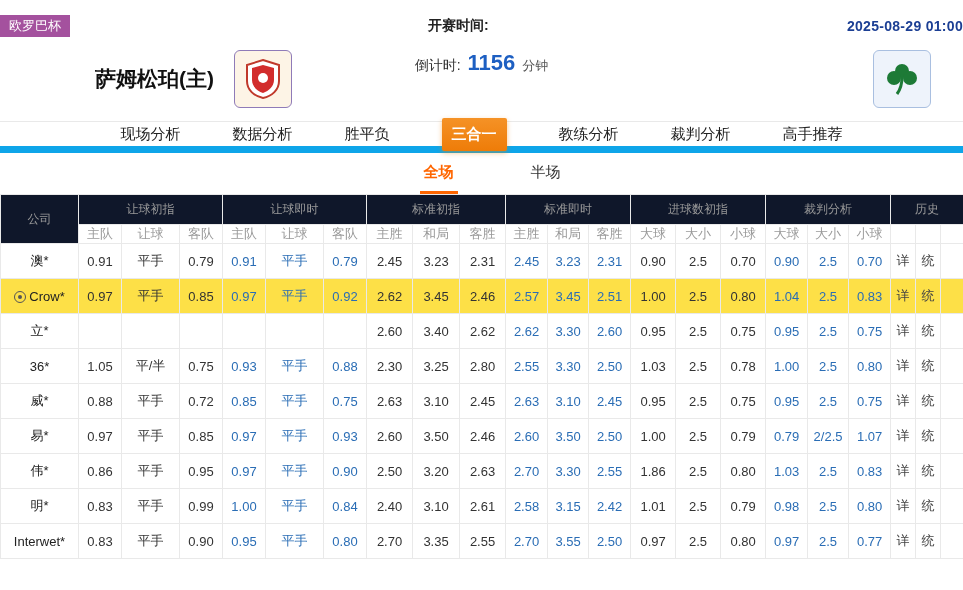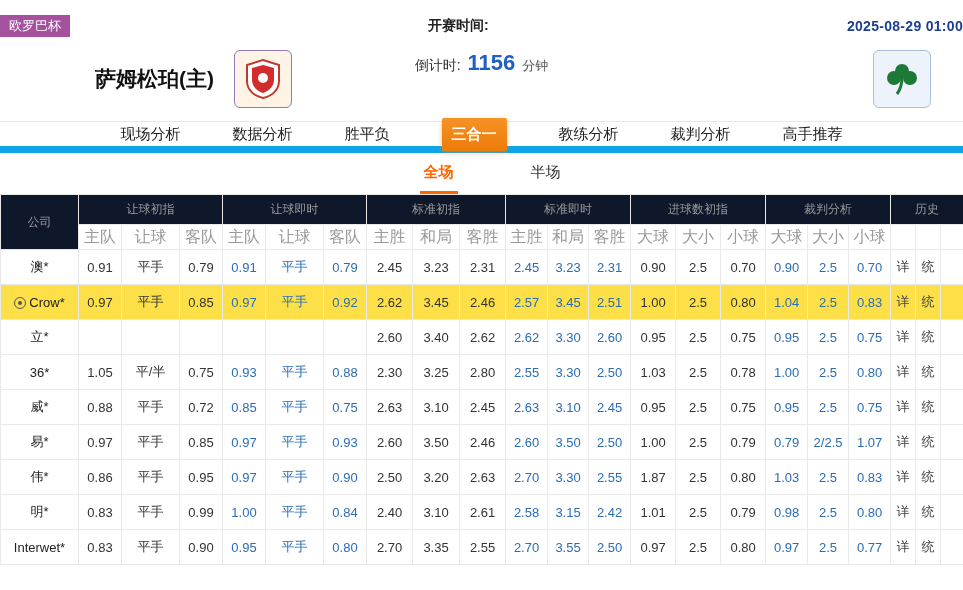--- a/index.html
+++ b/index.html
@@ -34,21 +34,21 @@
   
   .period-bar { display:flex; justify-content:center; gap:48px; height:41px; align-items:flex-end; }
   .period-tab { font-size:15px; color:#333; padding:8px 4px 9px; cursor:pointer; border-bottom:3px solid transparent;margin-left:21px; }
   .period-tab.active { color:#f60; border-bottom-color:#f60; font-weight:bold; }
 
   
   table { width:963px; border-collapse:collapse; table-layout:fixed; }
   th,td { border:1px solid #e9e9e9; text-align:center; font-weight:normal;
     overflow:hidden; white-space:nowrap; }
   thead tr.group-row th { height:30px; font-size:12px; color:#999; background:#0f172a; }
-  thead tr.sub-row th { height:25px; font-size:16px; color:#999; }
+  thead tr.sub-row th { height:19px; font-size:13px; color:#999; }
   th.company-h { font-size:13px; color:#666; }
   tbody td { height:35px; font-size:13px; color:#333; background:#fff; }
   td.live { color:#2a6db5; }
   tr.hl td { background:#fde047; }
   td.company { color:#222; }
   td.act { color:#444; cursor:pointer; }
   .co-icon { display:inline-block; width:12px; height:12px; border:1px solid #555; border-radius:50%;
     position:relative; vertical-align:-2px; margin-right:3px; }
   .co-icon::after { content:""; position:absolute; inset:3px; background:#555; border-radius:50%; }
 </style>
@@ -317,21 +317,21 @@
         <td>0.95</td>
         <td class="live">0.97</td>
         <td class="live">平手</td>
         <td class="live">0.90</td>
         <td>2.50</td>
         <td>3.20</td>
         <td>2.63</td>
         <td class="live">2.70</td>
         <td class="live">3.30</td>
         <td class="live">2.55</td>
-        <td>1.87</td>
+        <td>1.86</td>
         <td>2.5</td>
         <td>0.80</td>
         <td class="live">1.03</td>
         <td class="live">2.5</td>
         <td class="live">0.83</td>
         <td class="act">详</td>
         <td class="act">统</td>
         <td></td>
       </tr>
       <tr>

